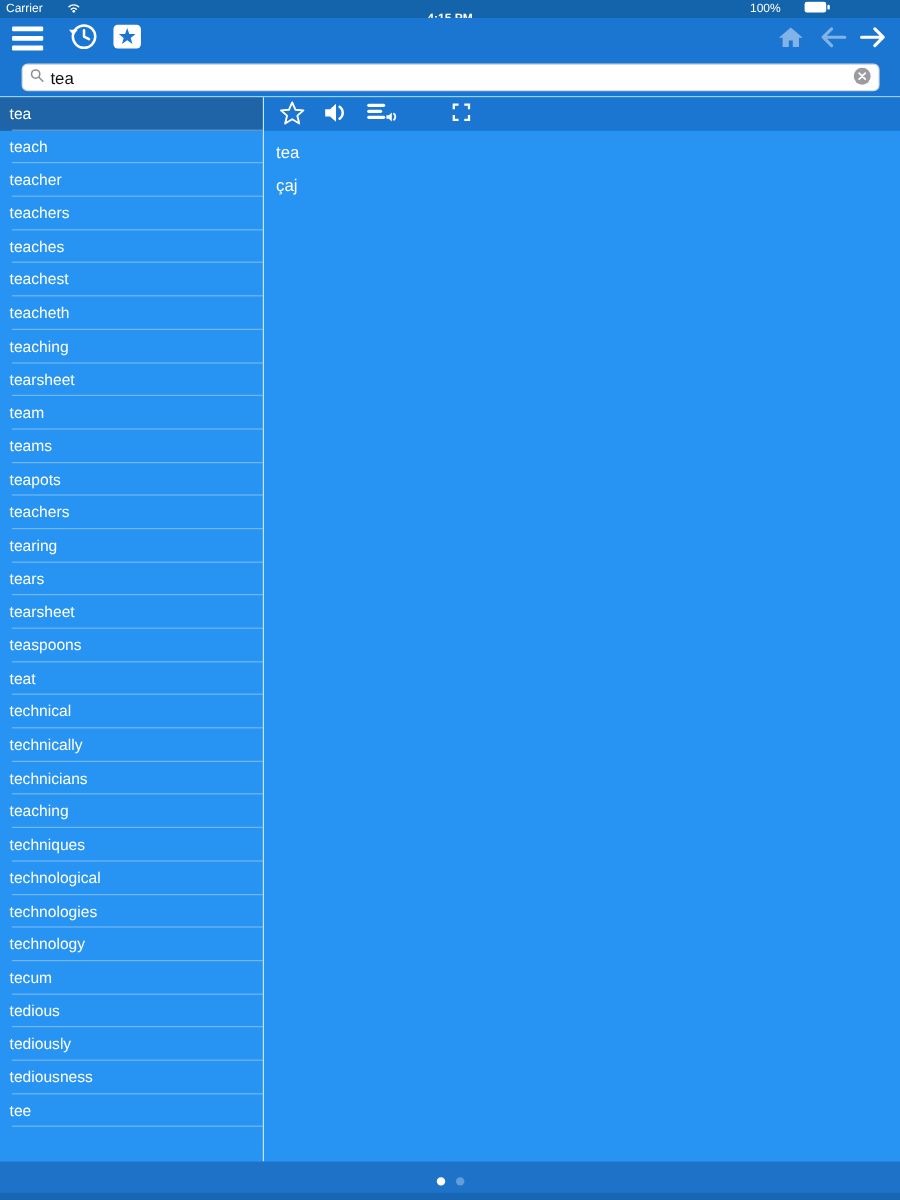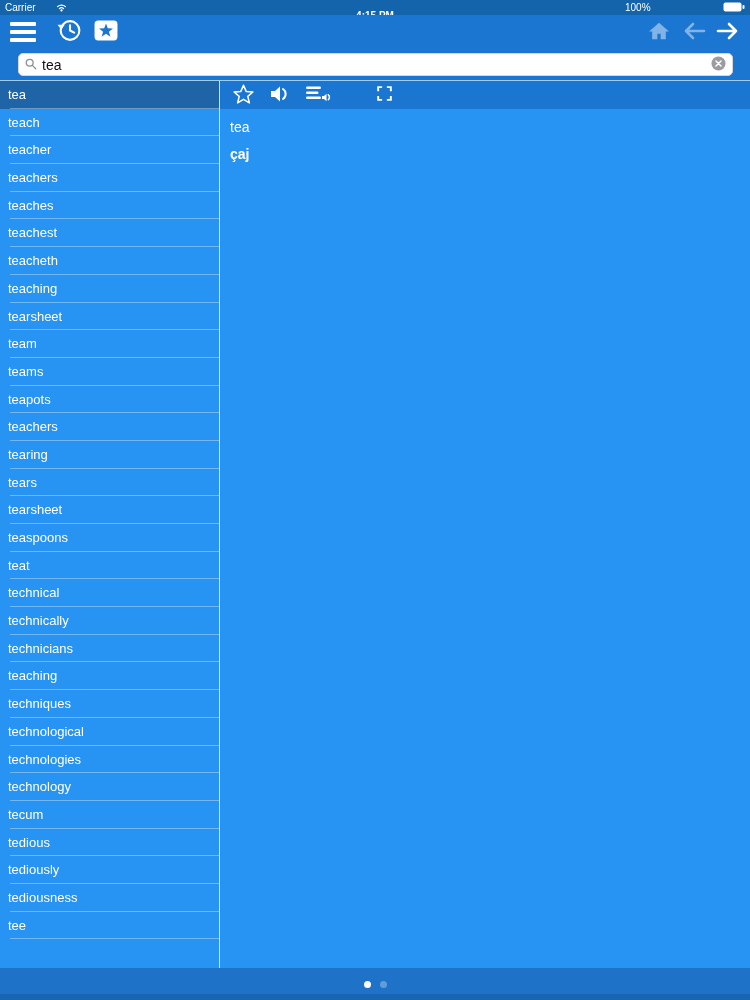--- a/index.html
+++ b/index.html
@@ -10,21 +10,21 @@
     background:#2793f2;
   }
 
   
   .status-bar {
     height:15px; background:#1464ab; color:#fff;
     display:flex; align-items:center; justify-content:space-between;
     font-size:10px; padding:0 5px; flex:0 0 auto;
   }
   .status-left, .status-right { display:flex; align-items:center; gap:19px; width:120px; }
-  .status-right { justify-content:space-between; }
+  .status-right { justify-content:flex-start; }
   .status-center { flex:1; text-align:center; font-weight:bold;margin-top:16px; }
 
   
   .toolbar {
     height:34px; background:#1b76d1;
     display:flex; align-items:center; flex:0 0 auto;
   }
   .tb-btn { border:none; background:transparent; padding:0; display:flex; align-items:center; justify-content:center; cursor:pointer; }
   .menu-btn { margin-left:8px; width:30px; height:24px; flex-direction:column; justify-content:space-between; padding:2px 0; }
   .menu-btn span { display:block; width:26px; height:4px; background:#fff; border-radius:1px; }
@@ -72,21 +72,21 @@
 
   .content-panel { flex:1; display:flex; flex-direction:column; }
   .content-toolbar {
     height:28px; background:#1b76d1; flex:0 0 auto;
     display:flex; align-items:center; gap:14px; padding-left:12px;
   }
   .ct-btn { border:none; background:transparent; padding:0; display:flex; align-items:center; cursor:pointer; }
   .fullscreen-btn { margin-left:28px; }
   .definition { padding:10px 0 0 10px; color:#fff; }
   .headword { font-size:14px; margin-bottom:11px; }
-  .translation { font-size:14px;font-weight:bold; }
+  .translation { font-size:14px; }
 
   
   .bottom-bar {
     height:32px; flex:0 0 auto; background:#1e73c9; position:relative;
     display:flex; align-items:center; justify-content:center; gap:9px;
   }
   .bottom-edge { position:absolute; left:0; bottom:0; width:100%; height:6px; background:#1866b3; }
   .page-dot { width:7px; height:7px; border-radius:50%; background:rgba(255,255,255,0.3); cursor:pointer; }
   .page-dot.active { background:#fff; }
 </style>

